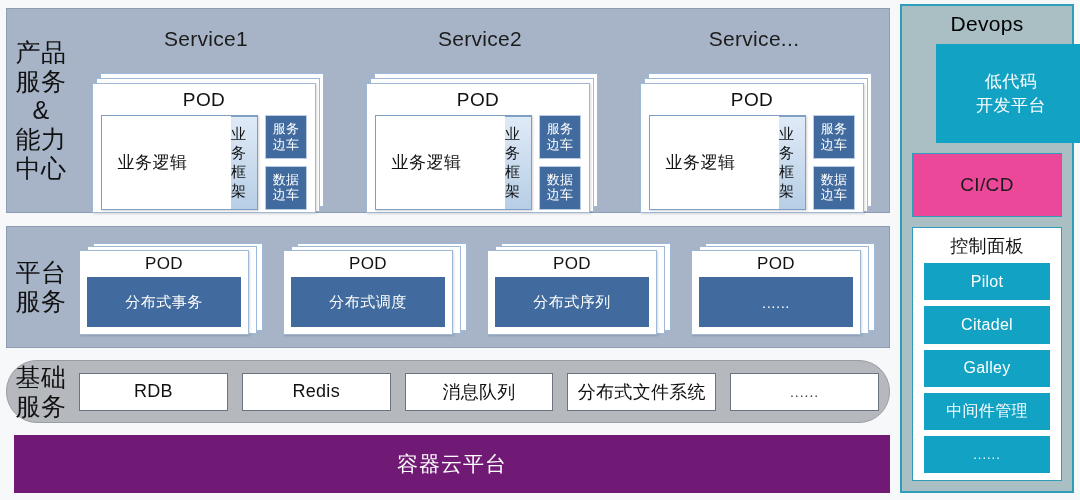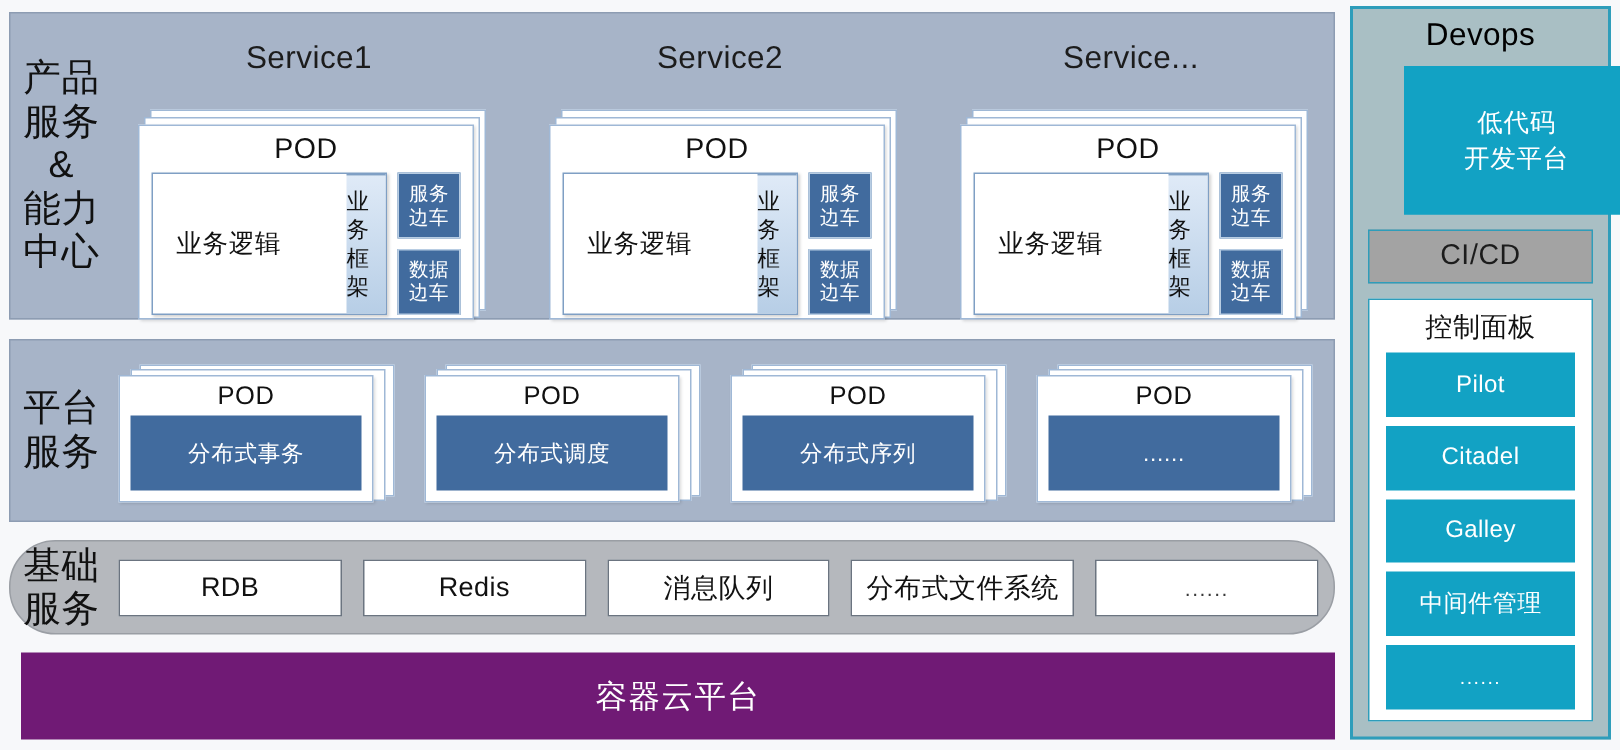--- a/index.html
+++ b/index.html
@@ -323,24 +323,24 @@
     align-items: center;
     justify-content: center;
     color: #ffffff;
     font-size: 17px;
     line-height: 1.4;
     letter-spacing: .5px;
     margin-left: 48px;
   }
   .cicd-box {
     width: 100%;
-    height: 36px;
+    height: 64px;
     margin-top: 10px;
     box-sizing: border-box;
-    background: #a3a3a3;
+    background: #ec4899;
     border: 1px solid #2e9dba;
     display: flex;
     align-items: center;
     justify-content: center;
     font-size: 19px;
     color: #1c1c1c;
     letter-spacing: .4px;
   }
   .ctrl-panel {
     width: 100%;

